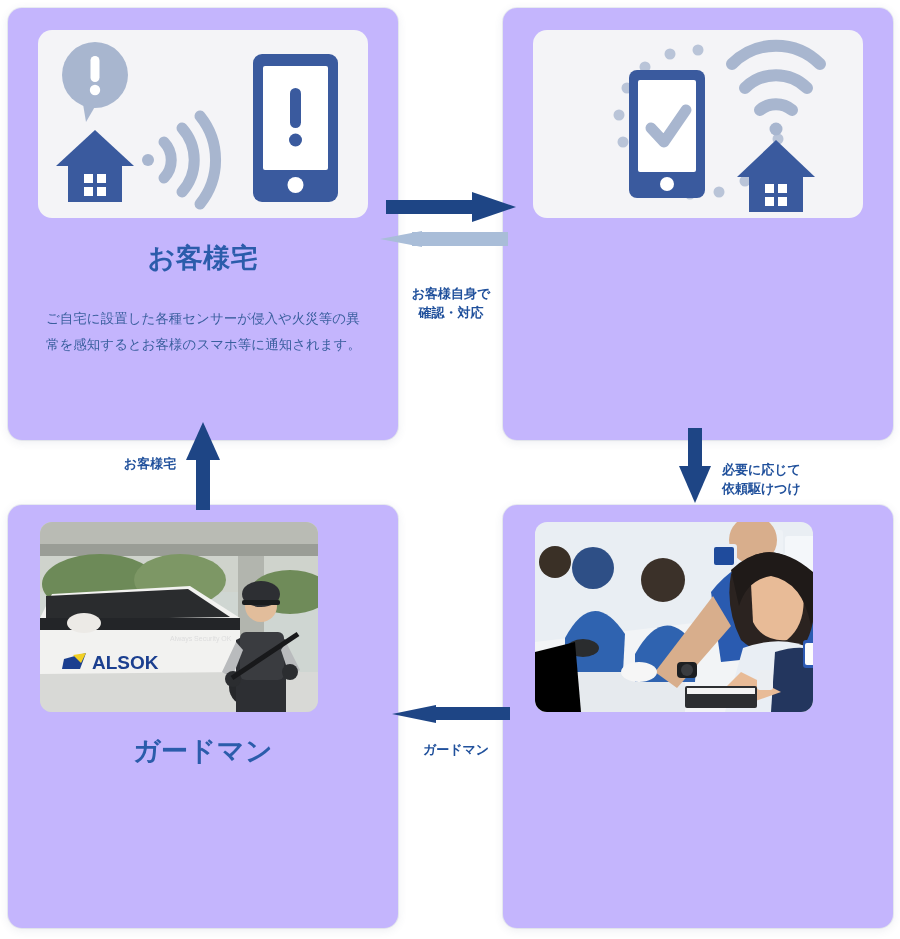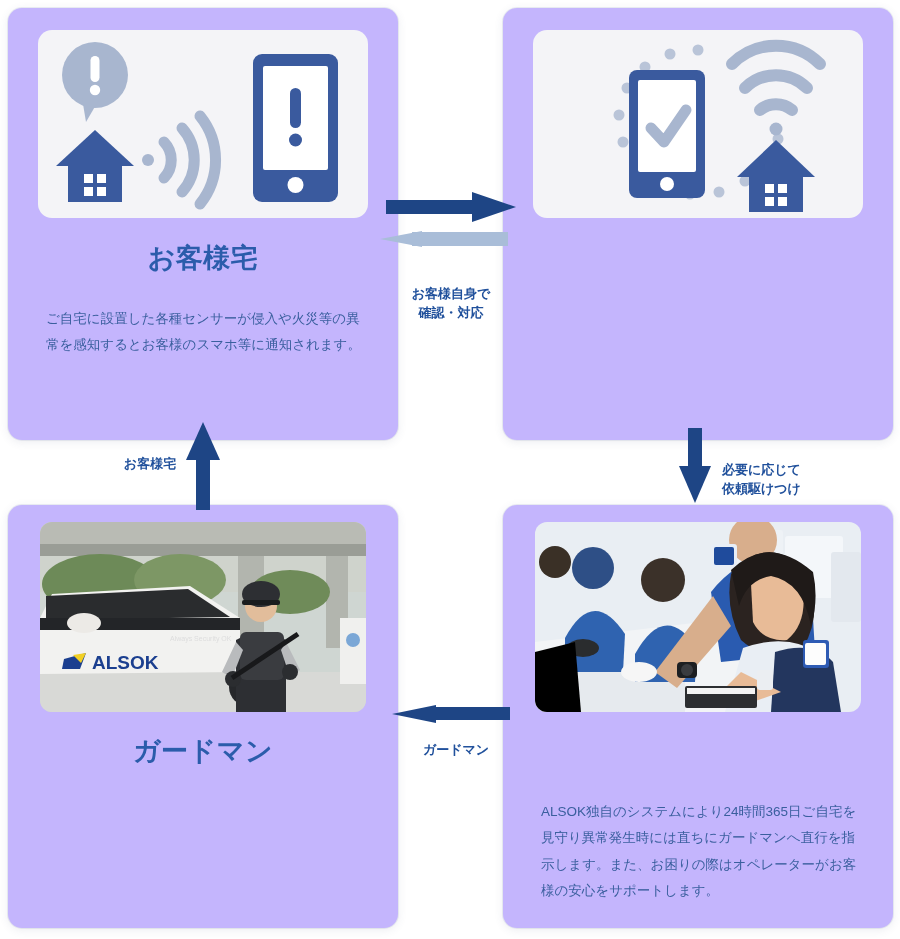--- a/index.html
+++ b/index.html
@@ -22,21 +22,21 @@
   #card-home{ left:8px;  top:8px;  width:390px; height:432px; }
   #card-cust{ left:503px;top:8px;  width:390px; height:432px; }
   #card-guard{left:8px;  top:505px;width:390px; height:423px; }
   #card-call{ left:503px;top:505px;width:390px; height:423px; }
 
   .icon-panel{
     position:absolute;left:30px;top:22px;width:330px;height:188px;
     background:#f4f4f7;border-radius:14px;
   }
   .photo{
-    position:absolute;left:32px;top:17px;width:326px;height:190px;
+    position:absolute;left:32px;top:17px;width:278px;height:190px;
     border-radius:12px;overflow:hidden;
   }
 
   .card-title{
     position:absolute;left:0;right:0;
     text-align:center;
     font-size:27px;font-weight:bold;color:#2b5cab;
     letter-spacing:.5px;
   }
   #card-home .card-title,#card-cust .card-title{top:232px;}
@@ -254,21 +254,20 @@
           <rect x="222" y="148" width="16" height="20" rx="3" fill="#ebeef2"></rect>
         </g>
 
         <rect x="150" y="164" width="72" height="22" rx="2" fill="#2c2e31"></rect>
         <rect x="152" y="166" width="68" height="6" fill="#f3f3f3"></rect>
         <ellipse cx="104" cy="150" rx="18" ry="10" fill="#f6f6f6"></ellipse>
         <ellipse cx="48" cy="126" rx="16" ry="9" fill="#2a2c2e"></ellipse>
         <path d="M0 130 L40 120 L46 190 L0 190 Z" fill="#e9ece f0"></path>
       </svg>
     </div>
-    <div class="card-desc">ALSOK独自のシステムにより24時間365日ご自宅を見守り異常発生時には直ちにガードマンへ直行を指示します。また、お困りの際はオペレーターがお客様の安心をサポートします。</div>
   </div>
 
   <svg class="layer" viewBox="0 0 900 939">
 
     <g>
       <rect x="386" y="200" width="96" height="14" fill="#1e4585"></rect>
       <polygon points="472,192 516,207 472,222" fill="#1e4585"></polygon>
     </g>
 
     <g>

